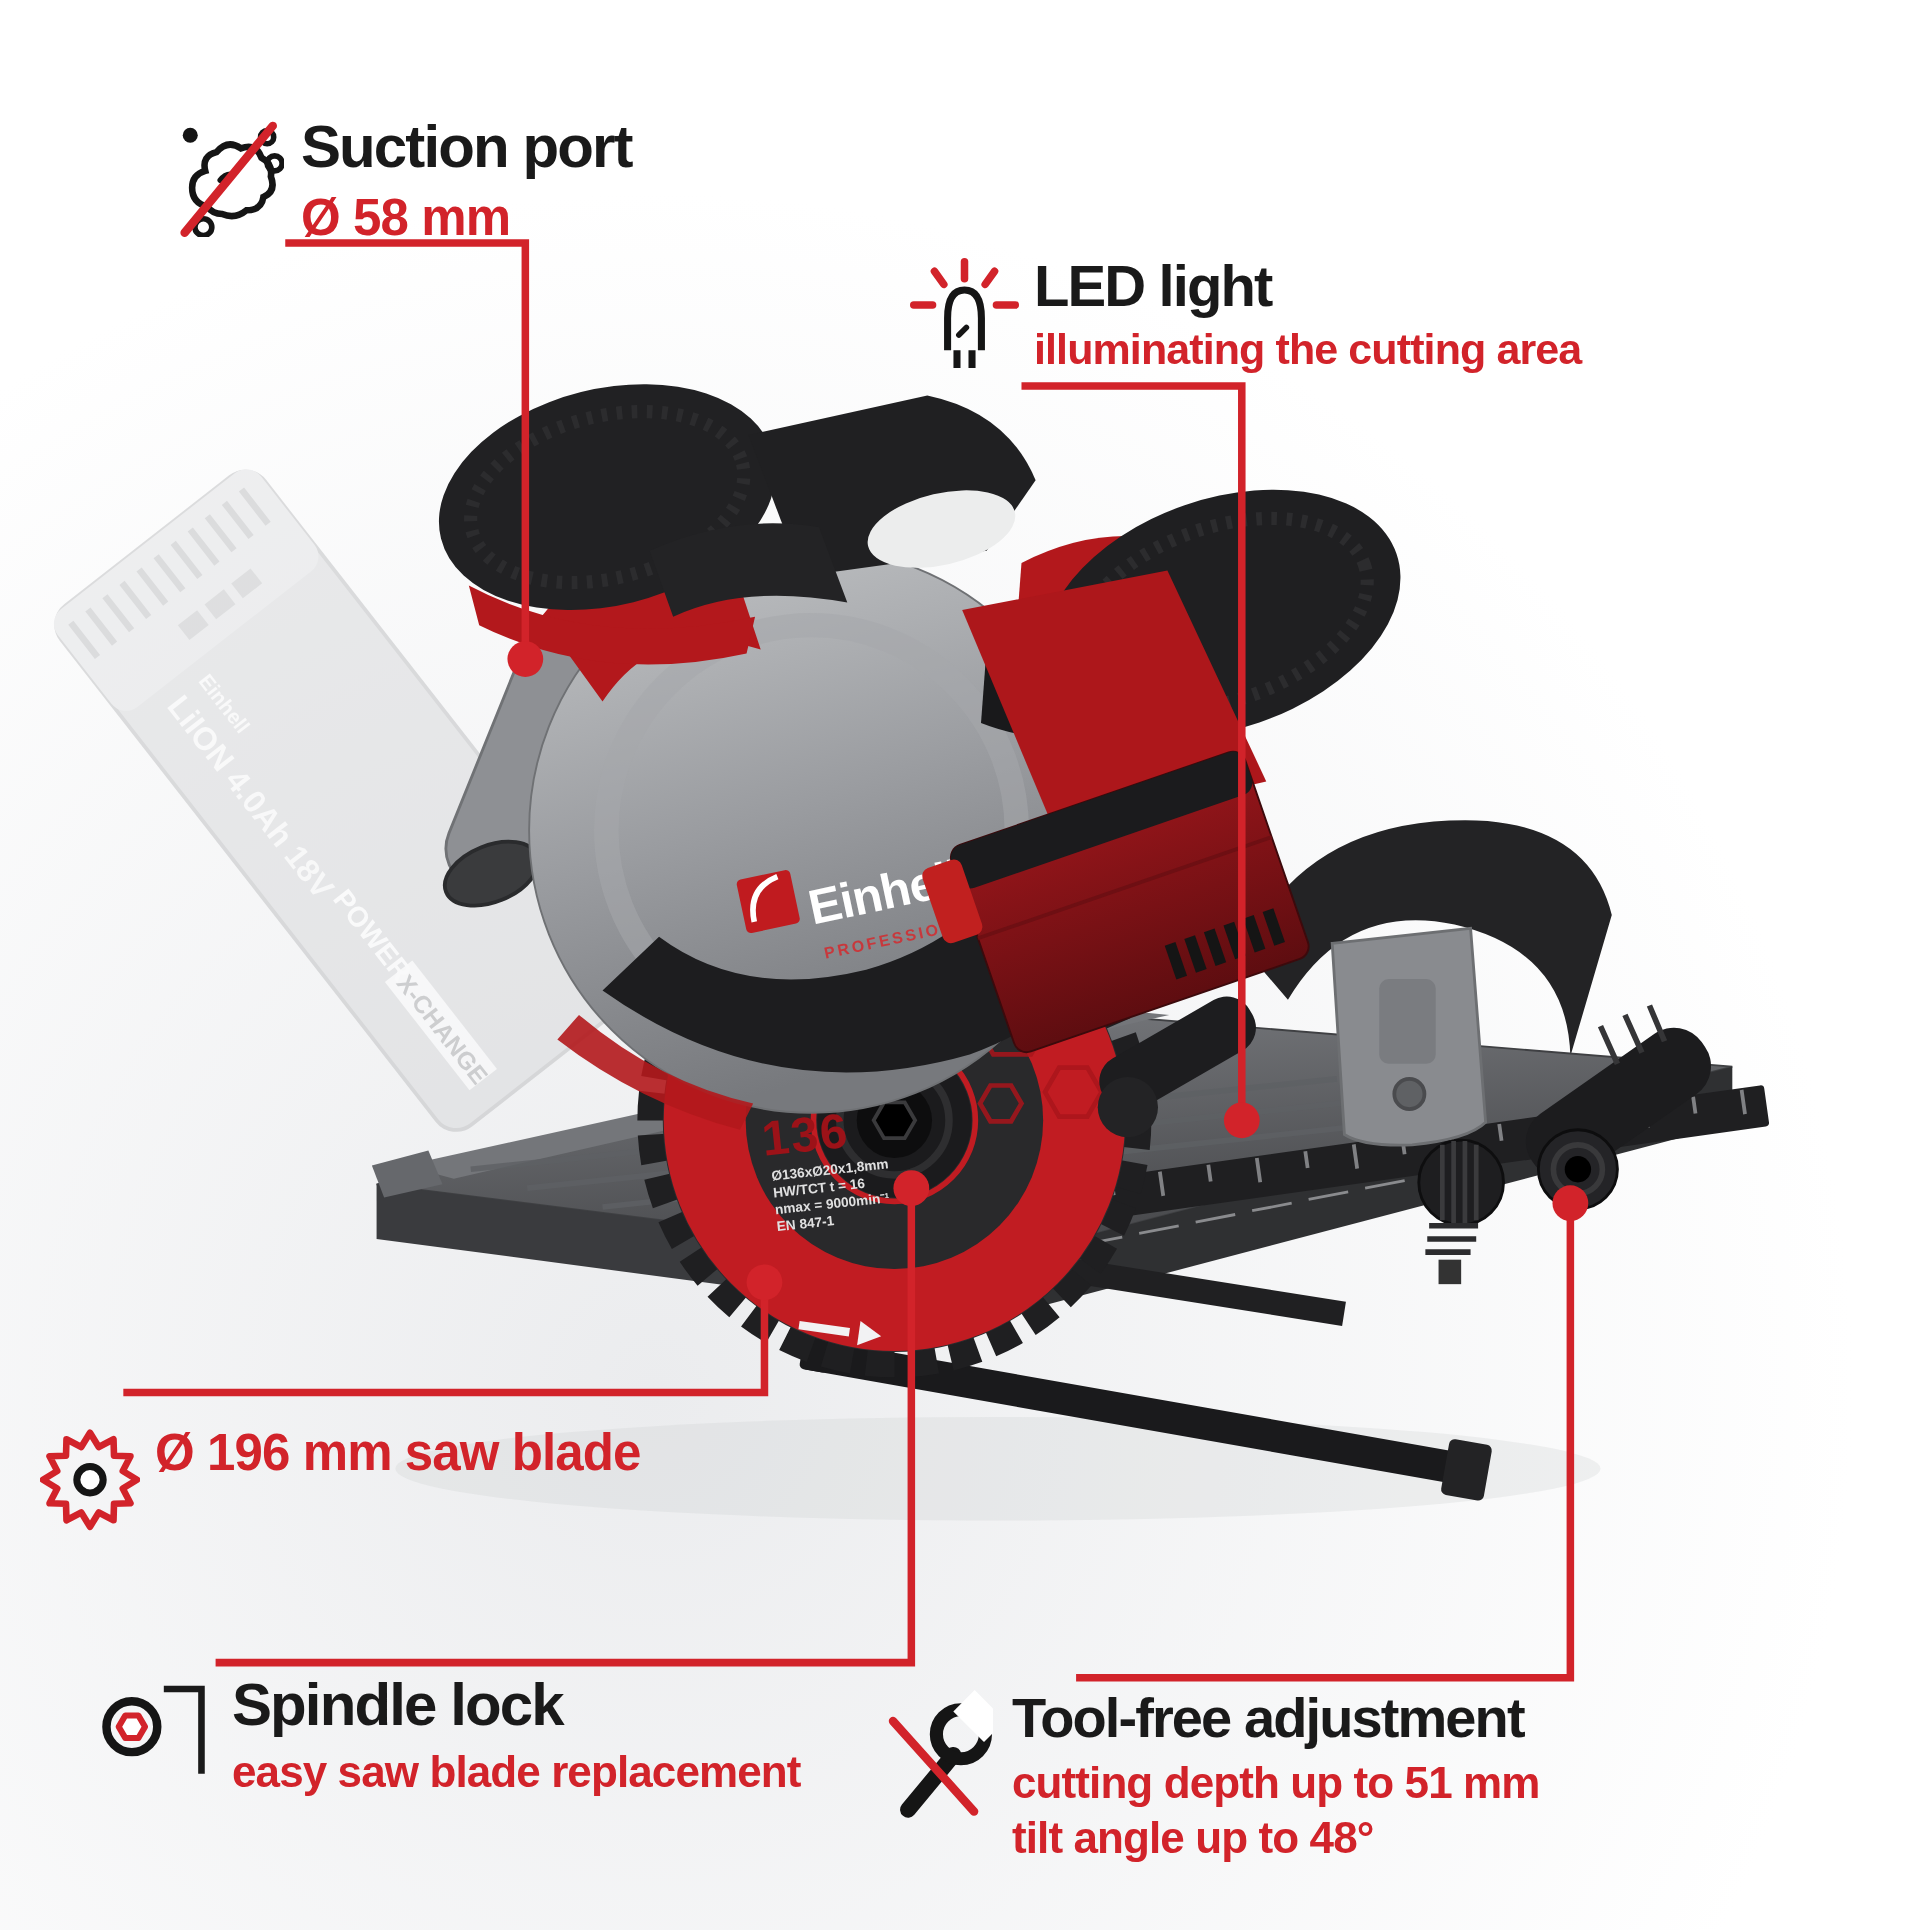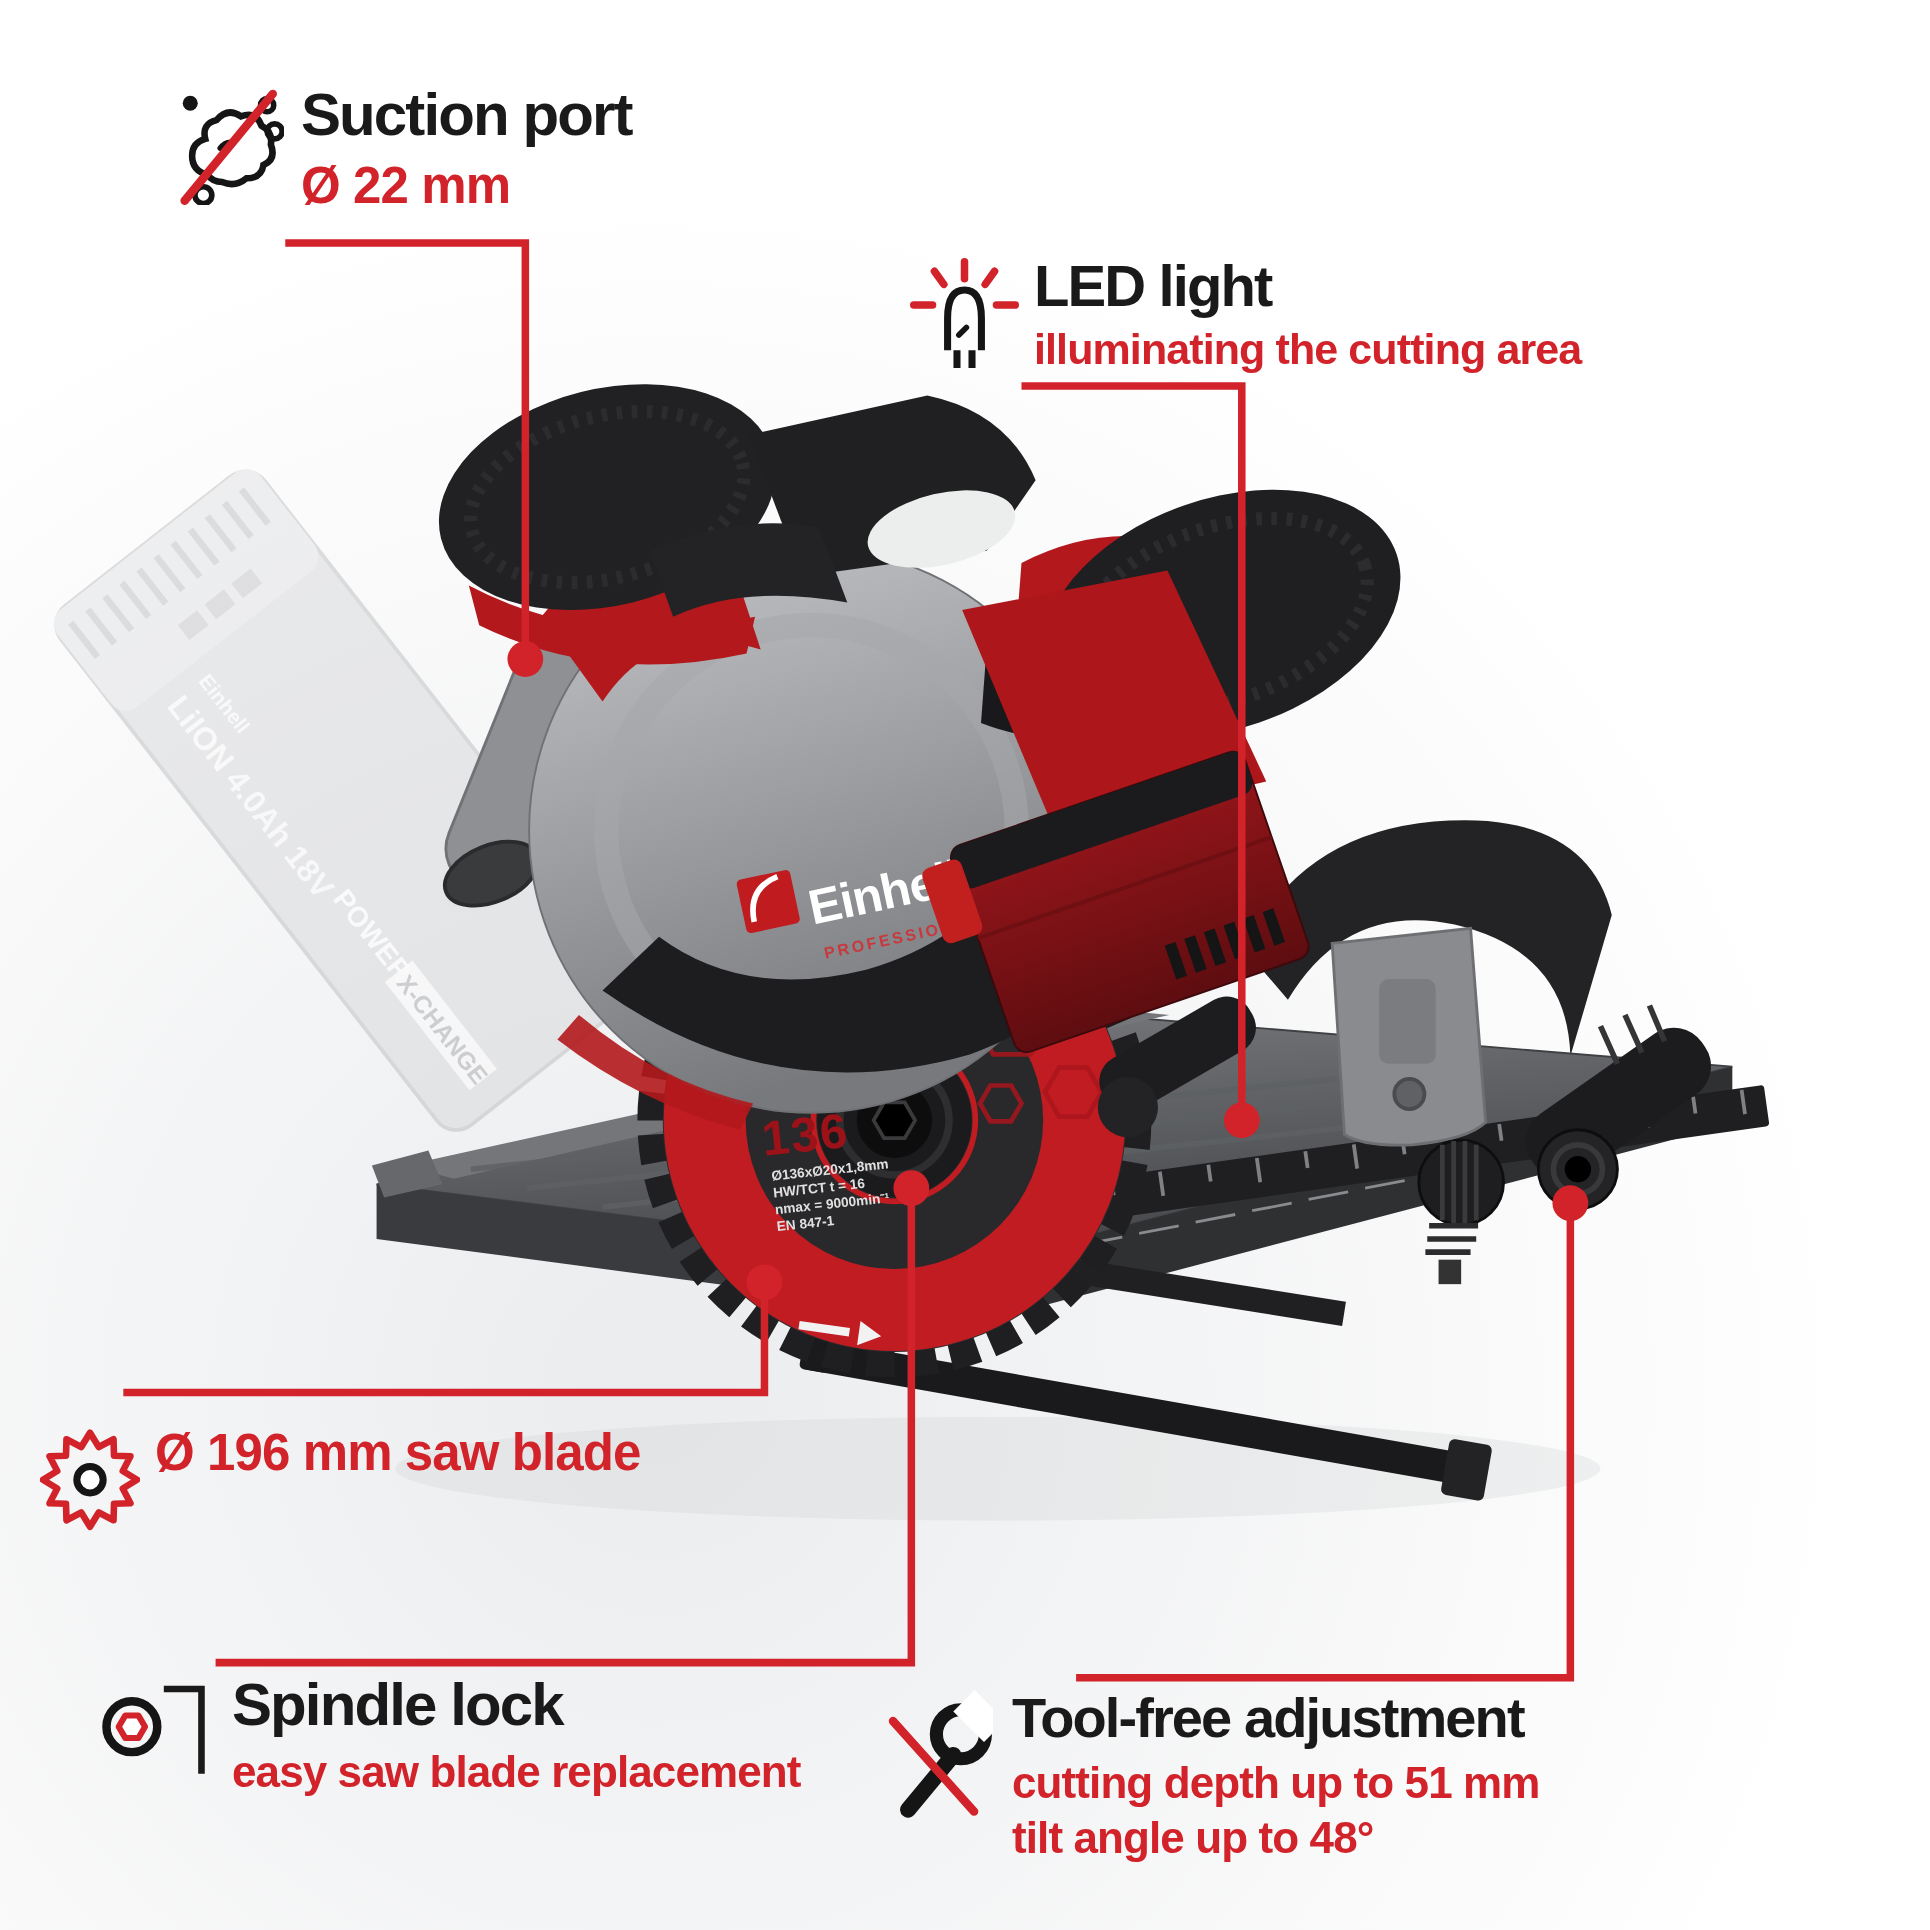--- a/index.html
+++ b/index.html
@@ -197,35 +197,35 @@
   </g>
   <g fill="#d2232a">
     <circle cx="558" cy="700" r="19"></circle>
     <circle cx="1319" cy="1190" r="19"></circle>
     <circle cx="812" cy="1362" r="19"></circle>
     <circle cx="968" cy="1262" r="19"></circle>
     <circle cx="1668" cy="1278" r="19"></circle>
   </g>
 </svg>
 
-<div class="callout" style="left:179px;top:84px">
+<div class="callout" style="left:179px;top:116px">
   <span class="ico">
     <svg width="105" height="121" viewBox="0 0 112 128">
       <path d="M30 96 Q14 92 14 76 Q14 62 28 58 Q24 42 40 38 Q52 24 66 34 Q82 28 88 44 Q100 50 98 64 Q104 80 90 86 Q88 100 72 100 Q60 110 46 104 Q36 104 30 96 Z" fill="none" stroke="#151515" stroke-width="7"></path>
       <path d="M44 68 Q50 60 58 62" fill="none" stroke="#151515" stroke-width="6" stroke-linecap="round"></path>
       <circle cx="12" cy="20" r="8" fill="#151515"></circle>
       <circle cx="94" cy="22" r="7" fill="none" stroke="#151515" stroke-width="6"></circle>
       <circle cx="102" cy="50" r="8" fill="none" stroke="#151515" stroke-width="6"></circle>
       <circle cx="26" cy="118" r="9" fill="none" stroke="#151515" stroke-width="6"></circle>
       <path d="M6 124 L100 10" stroke="#d2232a" stroke-width="9" stroke-linecap="round"></path>
     </svg>
   </span>
   <div class="txt" style="margin-left:17px">
     <div class="co-title" style="font-size:60px">Suction port</div>
-    <div class="co-sub" style="font-size:51px;margin-top:9.4px">Ø 22 mm</div>
+    <div class="co-sub" style="font-size:51px;margin-top:9.4px">Ø 58 mm</div>
   </div>
 </div>
 
 <div class="callout" style="left:910px;top:256px">
   <span class="ico">
     <svg width="109" height="115" viewBox="0 0 116 122">
       <path d="M40 100 V66 Q40 36 58 36 Q76 36 76 66 V100" fill="none" stroke="#151515" stroke-width="7.5"></path>
       <path d="M50 100 V119 M66 100 V119" stroke="#151515" stroke-width="7.5"></path>
       <path d="M52 84 L60 76" stroke="#151515" stroke-width="6" stroke-linecap="round"></path>
       <g stroke="#d2232a" stroke-width="8" stroke-linecap="round">

